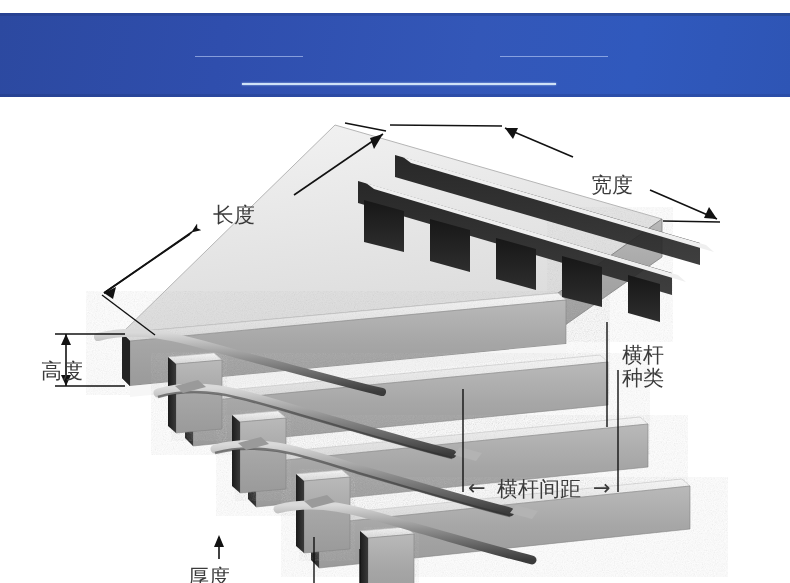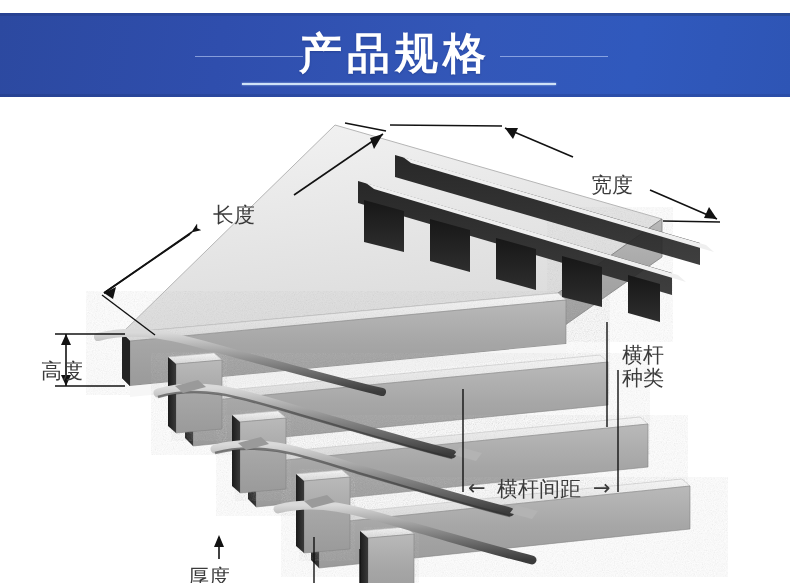--- a/index.html
+++ b/index.html
@@ -102,21 +102,20 @@
 
 <div id="page">
 
   <div class="banner">
     <div class="banner-topshade"></div>
     <div class="banner-botshade"></div>
 
     <div class="rule-thin left"></div>
     <div class="rule-thin right"></div>
 
-    <div class="banner-title">产品规格</div>
 
     <div class="rule-bright"></div>
   </div>
 
   <div class="illus">
     <svg width="790" height="486" viewBox="0 0 790 486" xmlns="http://www.w3.org/2000/svg">
       <defs>
 
         <linearGradient id="deckTop" x1="0" y1="0" x2="0.3" y2="1">
           <stop offset="0" stop-color="#f3f3f3"></stop>

